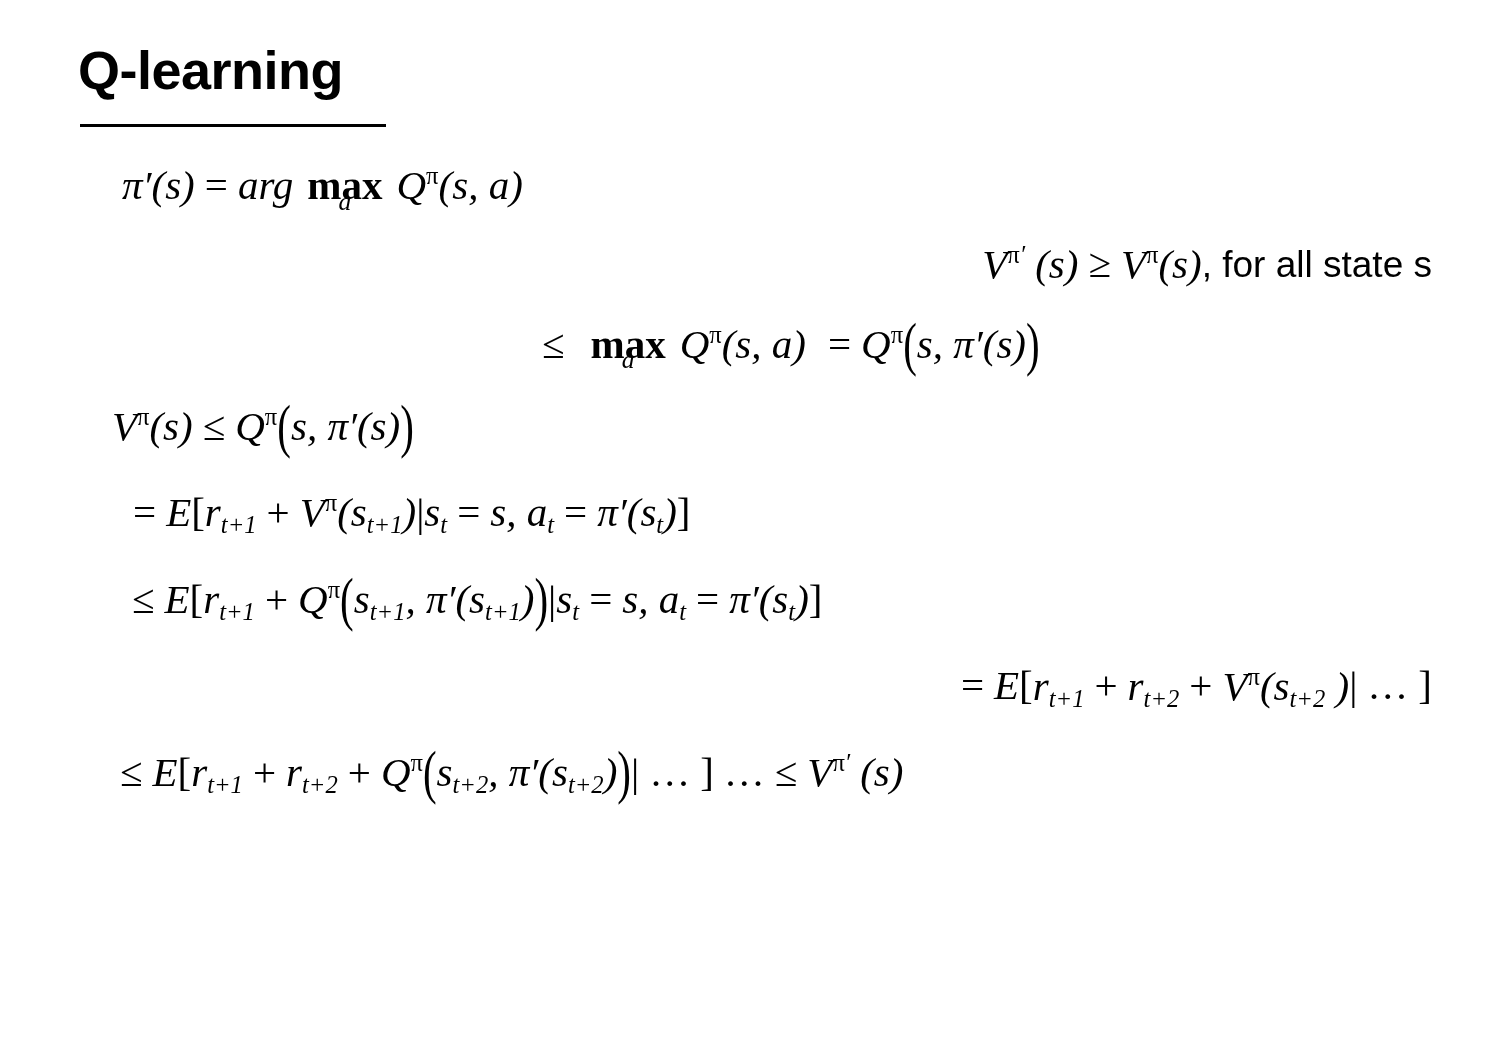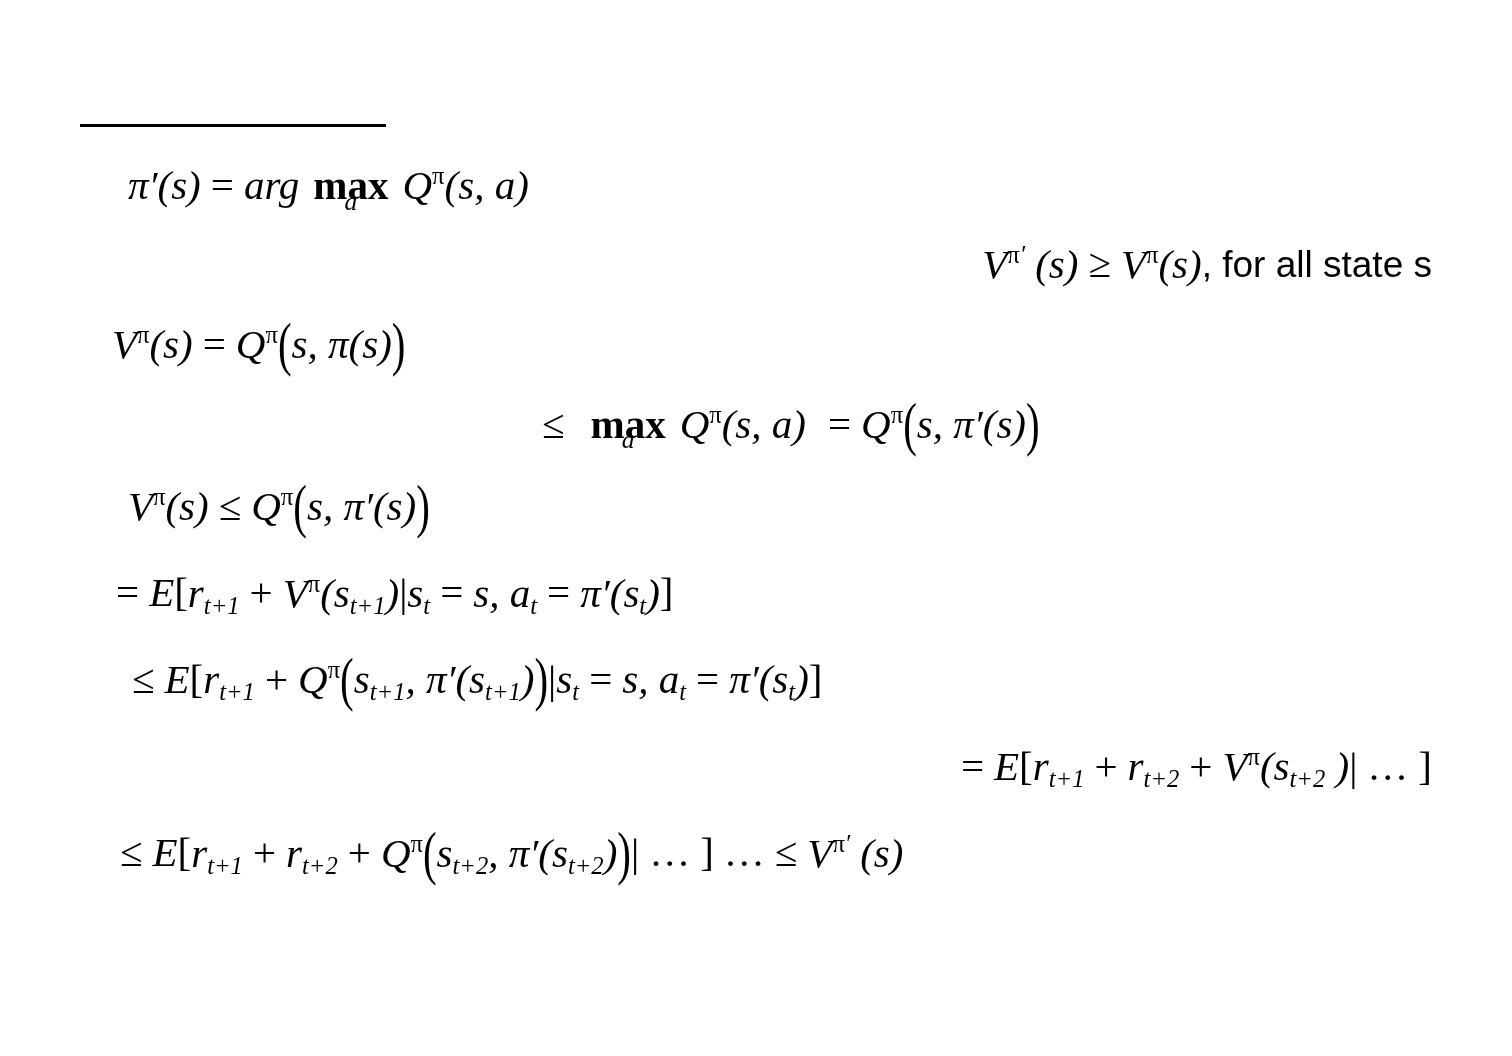--- a/index.html
+++ b/index.html
@@ -93,50 +93,48 @@
   .bigparen {
     display: inline-block;
     transform: scaleY(1.45);
     transform-origin: center;
     font-style: normal;
   }
   .sp { display: inline-block; width: 10px; }
   .sp-lg { display: inline-block; width: 22px; }
 
   
-  #l1 { margin-left: 16px; margin-top: 4px; }
+  #l1 { margin-left: 10px; margin-top: 4px; }
   #l2 { margin-left: 552px; margin-top: 36px; text-align: right; }
   #l3 { margin-left: 0px;  margin-top: 38px; }
   #l4 { margin-left: 430px; margin-top: 38px; }
-  #l5 { margin-left: 16px;  margin-top: 40px; }
-  #l6 { margin-left: 4px;  margin-top: 44px; }
+  #l5 { margin-left: 0px;  margin-top: 40px; }
+  #l6 { margin-left: 21px;  margin-top: 44px; }
   #l7 { margin-left: 20px;  margin-top: 40px; }
   #l8 { margin-left: 4px;  margin-top: 40px; text-align: right; }
   #l9 { margin-left: 8px;  margin-top: 40px; }
 </style>
 </head>
 <body>
 
 <div class="slide">
 
+  <div class="title">Q-learning</div>
   <div class="title-underline"></div>
 
   <div class="body">
 
     <div class="line" id="l1">
       <span class="mi">π<span class="prime">′</span>(s)</span><span class="sp"></span><span class="mup">=</span><span class="sp"></span><span class="mi">arg</span><span class="sp"></span><span class="maxop"><span class="lbl">max</span><span class="sub">a</span></span><span class="sp"></span><span class="mi">Q<sup class="up">π</sup>(s, a)</span>
     </div>
 
     <div class="line" id="l2">
       <span class="mi">V<sup class="up">π<span class="prime">′</span></sup><span class="sp"></span>(s)</span><span class="sp"></span><span class="mup">≥</span><span class="sp"></span><span class="mi">V<sup class="up">π</sup>(s)</span><span class="txt">, for all state s</span>
     </div>
 
-    <div class="line" id="l3">
-      <span class="mi">V<sup class="up">π</sup>(s)</span><span class="sp"></span><span class="mup">=</span><span class="sp"></span><span class="mi">Q<sup class="up">π</sup></span><span class="bigparen">(</span><span class="mi">s, π(s)</span><span class="bigparen">)</span>
-    </div>
 
     <div class="line" id="l4">
       <span class="mup">≤</span><span class="sp-lg"></span><span class="maxop"><span class="lbl">max</span><span class="sub">a</span></span><span class="sp"></span><span class="mi">Q<sup class="up">π</sup>(s, a)</span><span class="sp-lg"></span><span class="mup">=</span><span class="sp"></span><span class="mi">Q<sup class="up">π</sup></span><span class="bigparen">(</span><span class="mi">s, π<span class="prime">′</span>(s)</span><span class="bigparen">)</span>
     </div>
 
     <div class="line" id="l5">
       <span class="mi">V<sup class="up">π</sup>(s)</span><span class="sp"></span><span class="mup">≤</span><span class="sp"></span><span class="mi">Q<sup class="up">π</sup></span><span class="bigparen">(</span><span class="mi">s, π<span class="prime">′</span>(s)</span><span class="bigparen">)</span>
     </div>
 
     <div class="line" id="l6">

